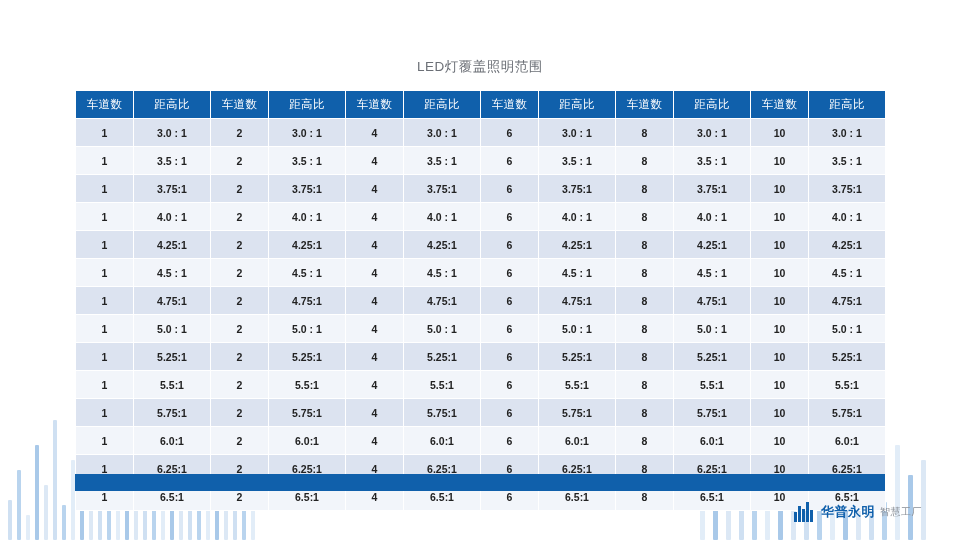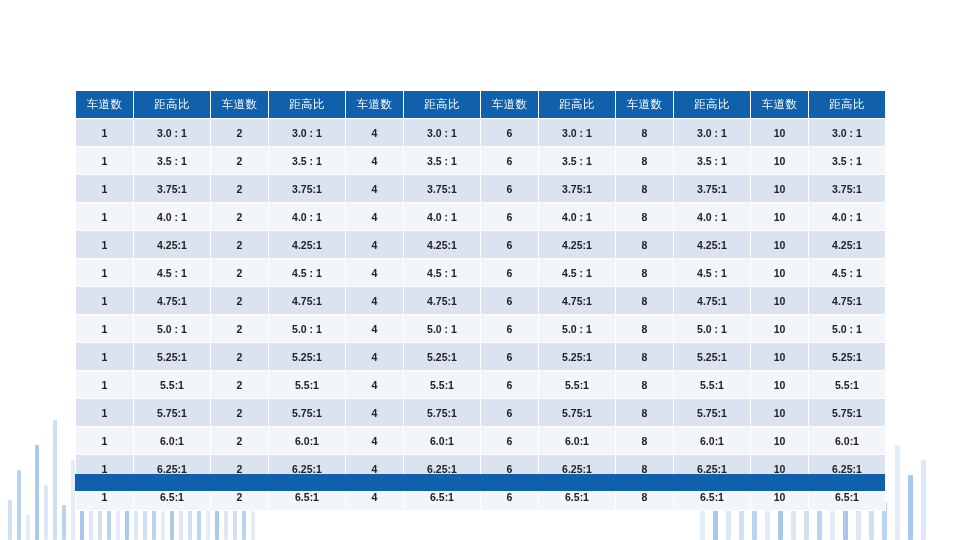--- a/index.html
+++ b/index.html
@@ -174,20 +174,21 @@
     <div class="bar" style="left: 856px; width: 5px; height: 55px; background: rgb(220, 232, 245);"></div>
     <div class="bar" style="left: 869px; width: 5px; height: 120px; background: rgb(207, 224, 242);"></div>
     <div class="bar" style="left: 882px; width: 5px; height: 38px; background: rgb(185, 212, 238);"></div>
     <div class="bar" style="left: 895px; width: 5px; height: 95px; background: rgb(226, 237, 248);"></div>
     <div class="bar" style="left: 908px; width: 5px; height: 65px; background: rgb(169, 201, 233);"></div>
     <div class="bar" style="left: 921px; width: 5px; height: 80px; background: rgb(220, 232, 245);"></div>
   </div>
 
 <div class="slide">
 
+  <div class="title">LED灯覆盖照明范围</div>
 
   <div class="table-wrap">
     <table class="data">
       <colgroup>
         <col class="lane">
           <col class="ratio">
         <col class="lane">
           <col class="ratio">
         <col class="lane">
           <col class="ratio">
@@ -410,14 +411,25 @@
             <td>6.5:1</td>
             <td>10</td>
             <td>6.5:1</td>
           </tr>
         </tbody>
     </table>
   </div>
 
   <div class="footer-bar"></div>
 
+  <div class="logo">
+    <span class="mark">
+      <i style="left:0px;height:10px;"></i>
+      <i style="left:4px;height:16px;"></i>
+      <i style="left:8px;height:13px;"></i>
+      <i style="left:12px;height:20px;"></i>
+      <i style="left:16px;height:12px;"></i>
+    </span>
+    <span class="name">华普永明</span>
+    <span class="sub">智慧工厂</span>
+  </div>
 
 </div>
 
 </body></html>

